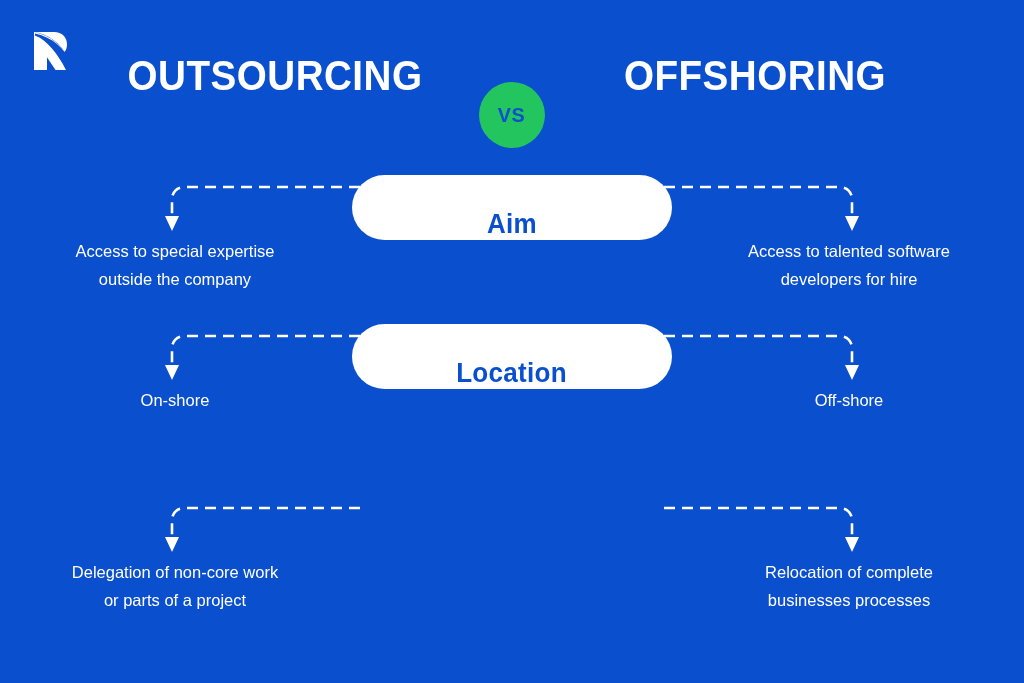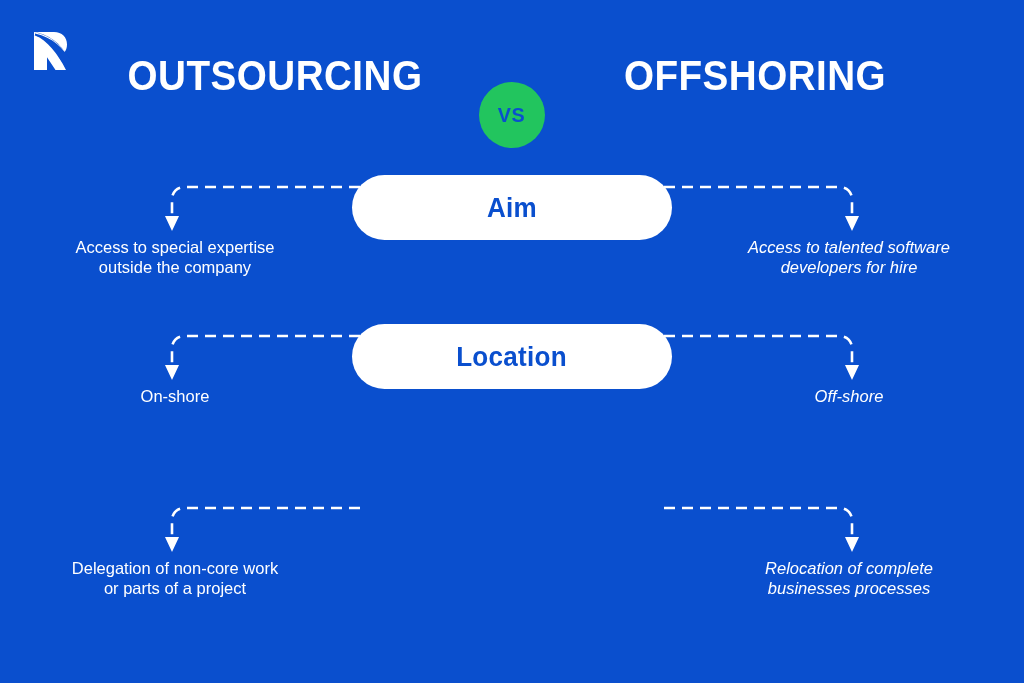--- a/index.html
+++ b/index.html
@@ -96,21 +96,21 @@
 
   .pill {
     position: absolute;
     left: 352px;
     top: 0;
     width: 320px;
     height: 65px;
     border-radius: 33px;
     background: #FFFFFF;
     display: flex;
-    align-items: center;
+    align-items: flex-end;
     justify-content: center;
     box-sizing: border-box;
   }
   .pill-label {
     color: #0A4FCE;
     font-size: 28px;
     font-weight: bold;
     font-family: "Liberation Sans Narrow", "Liberation Sans", sans-serif;
     letter-spacing: 0.3px;
     transform: scaleX(0.93);
@@ -123,34 +123,33 @@
     height: 70px;
     pointer-events: none;
   }
   .connector.left  { left: 150px;  width: 210px; }
   .connector.right { left: 664px;  width: 210px; }
 
   .side-text {
     position: absolute;
     color: #FFFFFF;
     font-size: 16.5px;
-    line-height: 20px;
+    line-height: 28px;
     text-align: center;
     white-space: pre-line;
   }
   .side-text.left {
     left: 10px;
     width: 330px;
     top: 62px;
   }
   .side-text.right {
     left: 684px;
     width: 330px;
     top: 62px;
-    font-style: italic;
   }
 </style>
 </head>
 <body>
 
 <div id="infographic">
 
   <div id="logo">
     <svg viewBox="0 0 48 48" width="48" height="48" aria-hidden="true">
       <path d="M8 6 H28 C36 6 41 11 41 18.5 C41 24.5 37.6 28.8 32.3 30.4 L42 44 H29.5 L21 31.2 V44 H8 Z" fill="#FFFFFF"></path>

